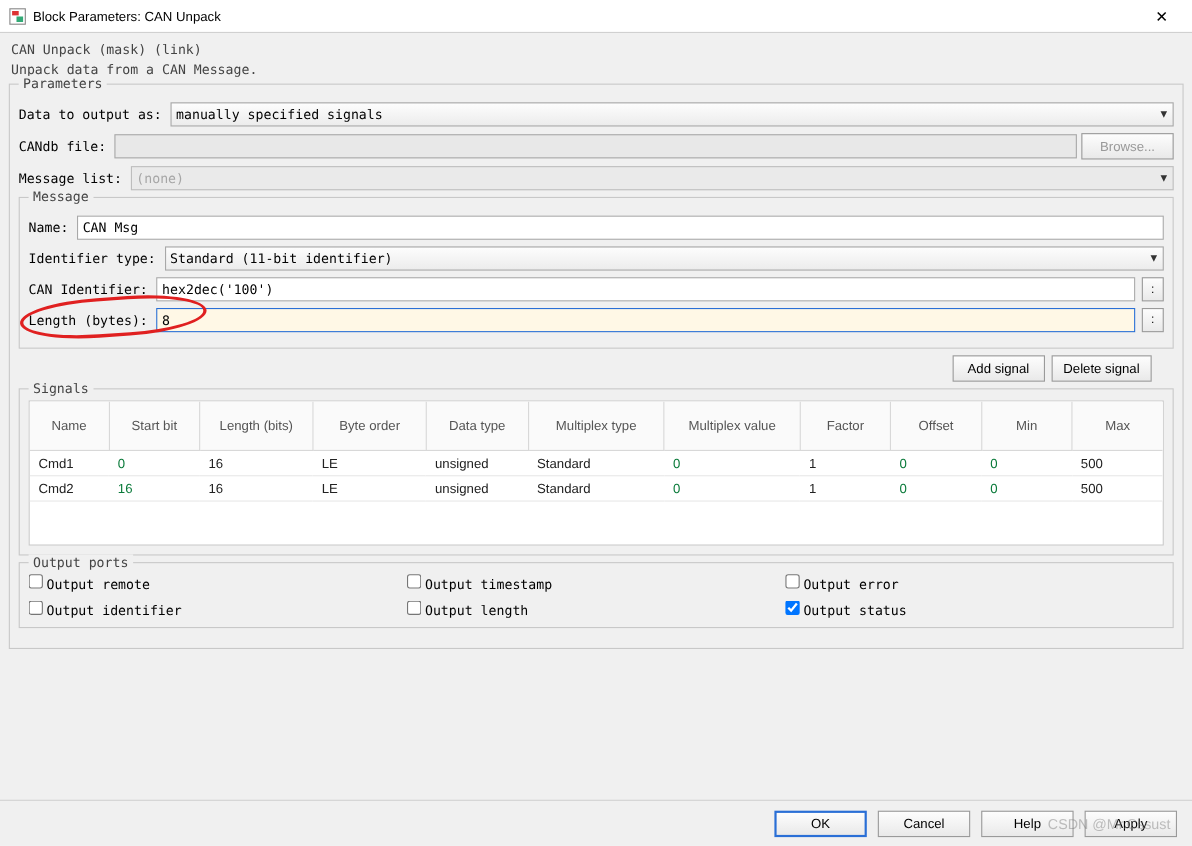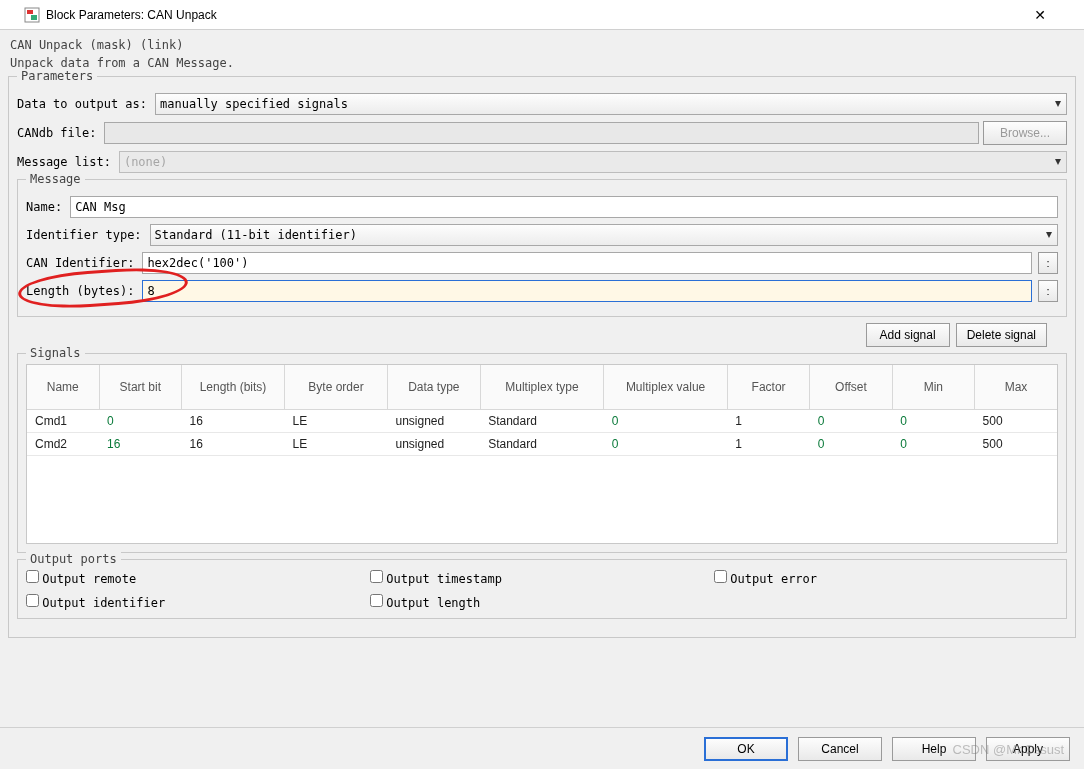--- a/index.html
+++ b/index.html
@@ -8,21 +8,21 @@
   font-size: 12px;
   background: #ffffff;
   width: 1084px;
   height: 769px;
   overflow: hidden;
 }
 .titlebar {
   display: flex;
   align-items: center;
   height: 30px;
-  padding: 0 24px;
+  padding: 0 8px;
   border-bottom: 1px solid #d0d0d0;
   background: #ffffff;
 }
 .titlebar .ticon {
   width: 16px; height: 16px;
   margin-right: 6px;
   display: inline-flex; align-items: center; justify-content: center;
 }
 .titlebar .title { font-size: 12px; color: #000; }
 .titlebar .spacer { flex: 1; }
@@ -108,21 +108,21 @@
 .btn-row-right { display: flex; justify-content: flex-end; gap: 6px; margin: 4px 20px; }
 .signals-table {
   width: 100%;
   border-collapse: collapse;
   background: #fff;
   table-layout: fixed;
 }
 .signals-wrap {
   border: 1px solid #c8c8c8;
   background: #fff;
-  height: 180px;
+  height: 132px;
   overflow: auto;
 }
 .signals-table th {
   border: 1px solid #d8d8d8;
   border-top: none;
   background: #fafafa;
   font-weight: normal;
   color: #555;
   padding: 6px 4px;
   text-align: center;
@@ -309,20 +309,21 @@
         <div>
           <label><input type="checkbox" style=""> <span class="mono">Output remote</span></label>
           <label><input type="checkbox" style=""> <span class="mono">Output identifier</span></label>
         </div>
         <div>
           <label><input type="checkbox" style=""> <span class="mono">Output timestamp</span></label>
           <label><input type="checkbox" style=""> <span class="mono">Output length</span></label>
         </div>
         <div>
           <label><input type="checkbox" style=""> <span class="mono">Output error</span></label>
+          <label><input type="checkbox" checked="" style=""> <span class="mono">Output status</span></label>
         </div>
       </div>
     </div>
 
   </div>
 
 </div>
 
 <div class="footer" style="position:relative;">
   <button class="btn primary">OK</button>

